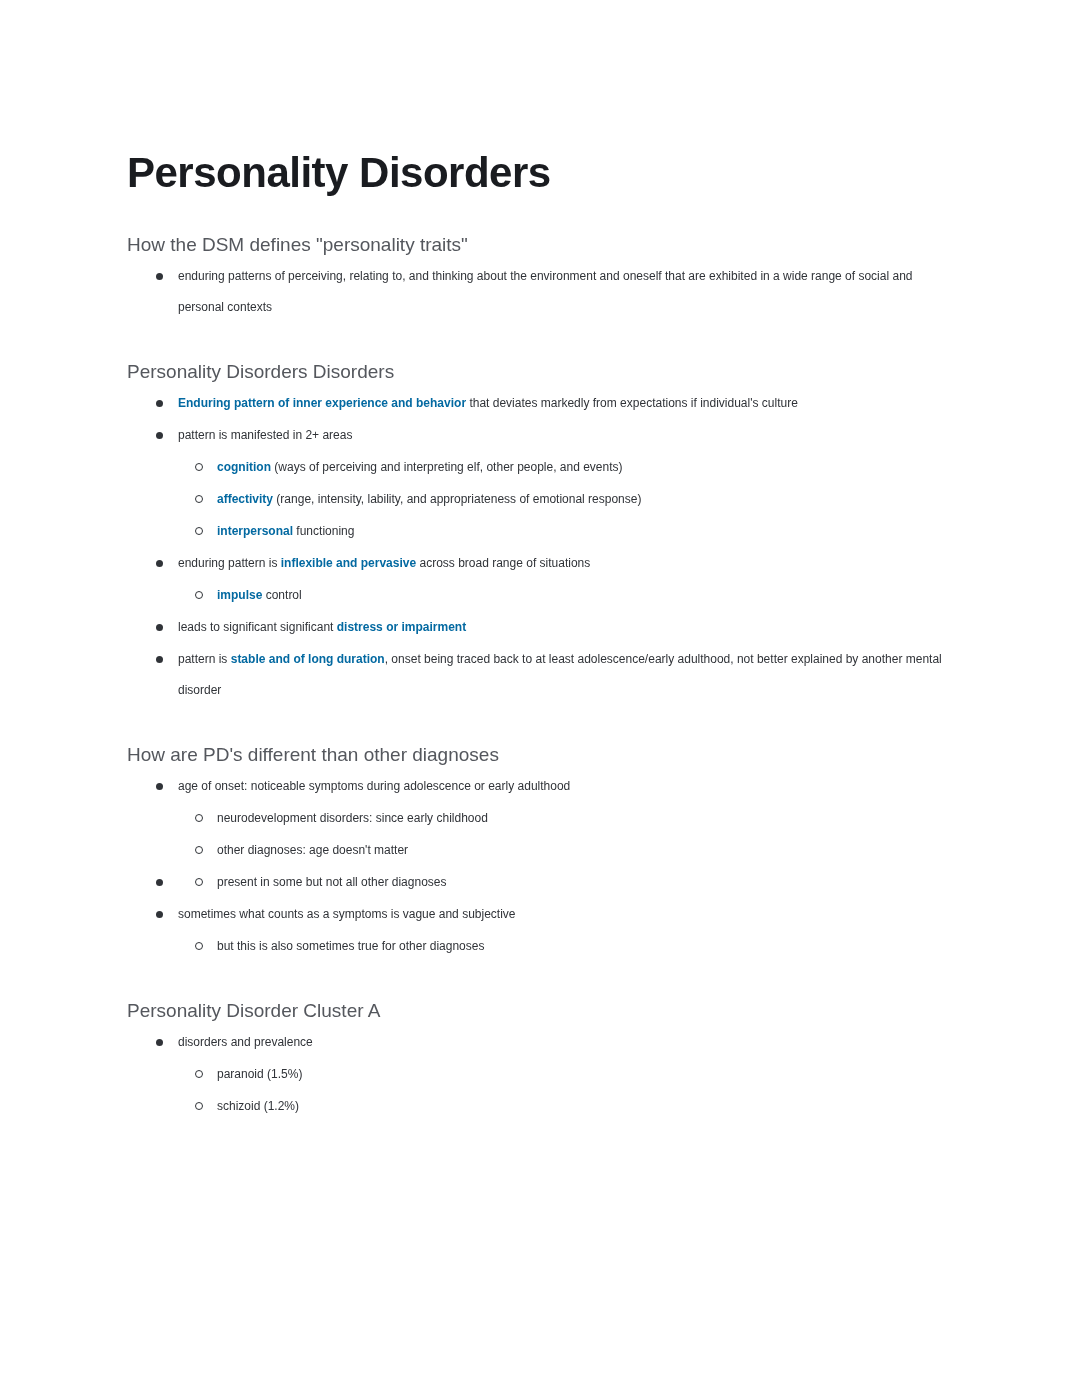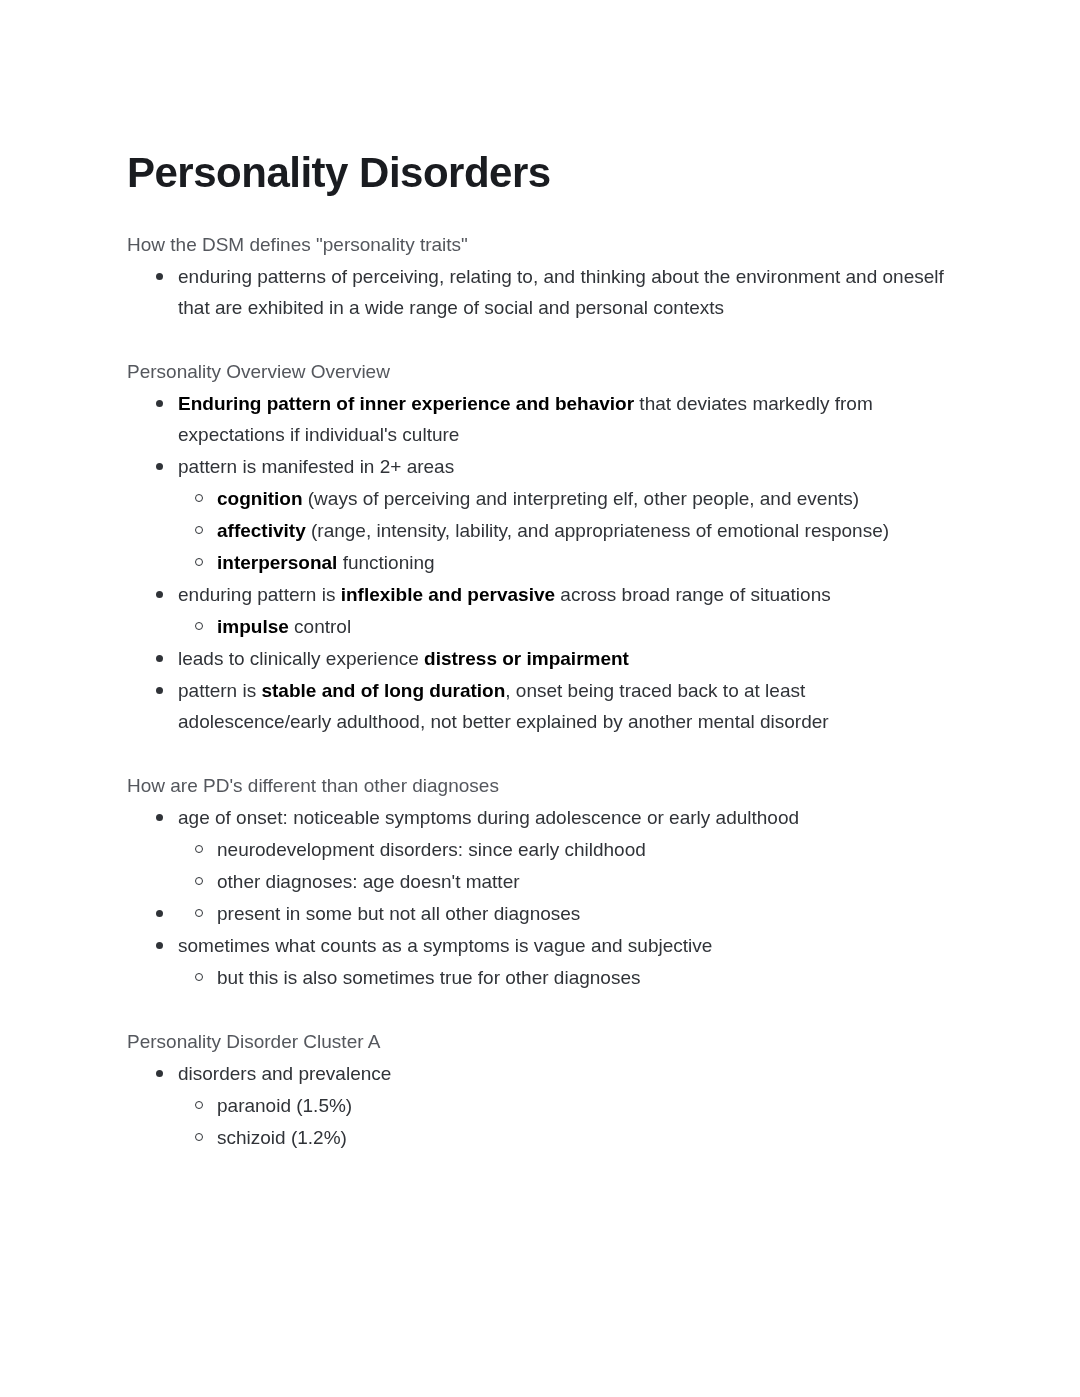--- a/index.html
+++ b/index.html
@@ -30,21 +30,21 @@
     margin-bottom: 33px;
   }
   .section-heading {
     font-size: 19px;
     line-height: 31px;
     color: #54575d;
     margin: 0 0 1px 0;
   }
   .item {
     position: relative;
-    font-size: 19px;
+    font-size: 12px;
     line-height: 31px;
     margin: 1px 0;
     color: #303338;
   }
   .item.l1 { padding-left: 51px; }
   .item.l2 { padding-left: 90px; }
   .bullet {
     position: absolute;
     top: 12px;
     width: 7px;
@@ -57,43 +57,43 @@
   }
   .item.l2 .bullet {
     left: 68px;
     background: transparent;
     border: 1.5px solid #303338;
     box-sizing: border-box;
     width: 8px;
     height: 8px;
     top: 11px;
   }
-  .item b { font-weight: 700; color: #000000; }
+  .item b { font-weight: 700; color: #0369a1; }
 </style>
 </head>
 <body>
 
 <div class="page">
   <h1 class="doc-title">Personality Disorders</h1>
 
   <div id="sections">
       <div class="section">
         <p class="section-heading">How the DSM defines "personality traits"</p>
         <div class="item l1"><span class="bullet"></span><span>enduring patterns of perceiving, relating to, and thinking about the environment and oneself that are exhibited in a wide range of social and personal contexts</span></div>
       </div>
       <div class="section">
-        <p class="section-heading">Personality Overview Overview</p>
+        <p class="section-heading">Personality Disorders Disorders</p>
         <div class="item l1"><span class="bullet"></span><b>Enduring pattern of inner experience and behavior</b><span> that deviates markedly from expectations if individual's culture</span></div>
         <div class="item l1"><span class="bullet"></span><span>pattern is manifested in 2+ areas</span></div>
         <div class="item l2"><span class="bullet"></span><b>cognition</b><span> (ways of perceiving and interpreting elf, other people, and events)</span></div>
         <div class="item l2"><span class="bullet"></span><b>affectivity</b><span> (range, intensity, lability, and appropriateness of emotional response)</span></div>
         <div class="item l2"><span class="bullet"></span><b>interpersonal</b><span> functioning</span></div>
         <div class="item l1"><span class="bullet"></span><span>enduring pattern is </span><b>inflexible and pervasive</b><span> across broad range of situations</span></div>
         <div class="item l2"><span class="bullet"></span><b>impulse</b><span> control</span></div>
-        <div class="item l1"><span class="bullet"></span><span>leads to clinically experience </span><b>distress or impairment</b></div>
+        <div class="item l1"><span class="bullet"></span><span>leads to significant significant </span><b>distress or impairment</b></div>
         <div class="item l1"><span class="bullet"></span><span>pattern is </span><b>stable and of long duration</b><span>, onset being traced back to at least adolescence/early adulthood, not better explained by another mental disorder</span></div>
       </div>
       <div class="section">
         <p class="section-heading">How are PD's different than other diagnoses</p>
         <div class="item l1"><span class="bullet"></span><span>age of onset: noticeable symptoms during adolescence or early adulthood</span></div>
         <div class="item l2"><span class="bullet"></span><span>neurodevelopment disorders: since early childhood</span></div>
         <div class="item l2"><span class="bullet"></span><span>other diagnoses: age doesn't matter</span></div>
         <div class="item l1"><span class="bullet"></span></div>
         <div class="item l2"><span class="bullet"></span><span>present in some but not all other diagnoses</span></div>
         <div class="item l1"><span class="bullet"></span><span>sometimes what counts as a symptoms is vague and subjective</span></div>

